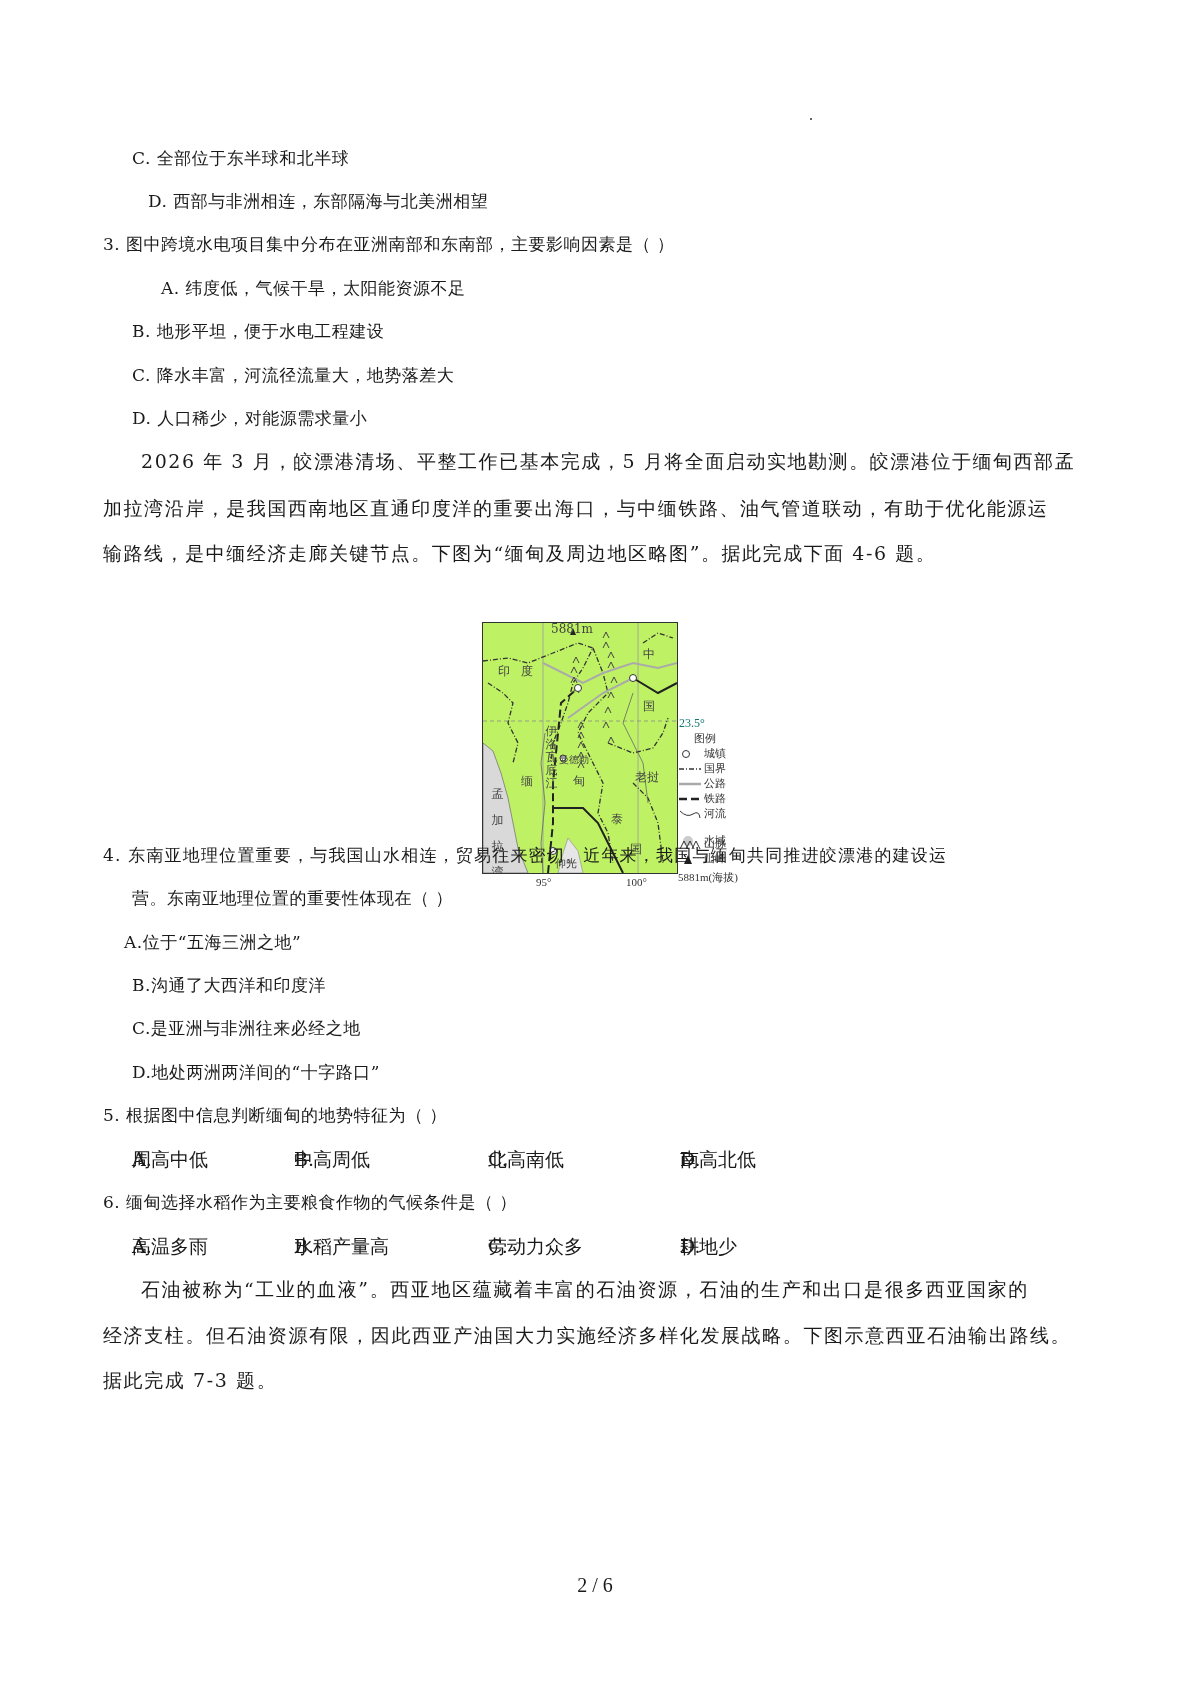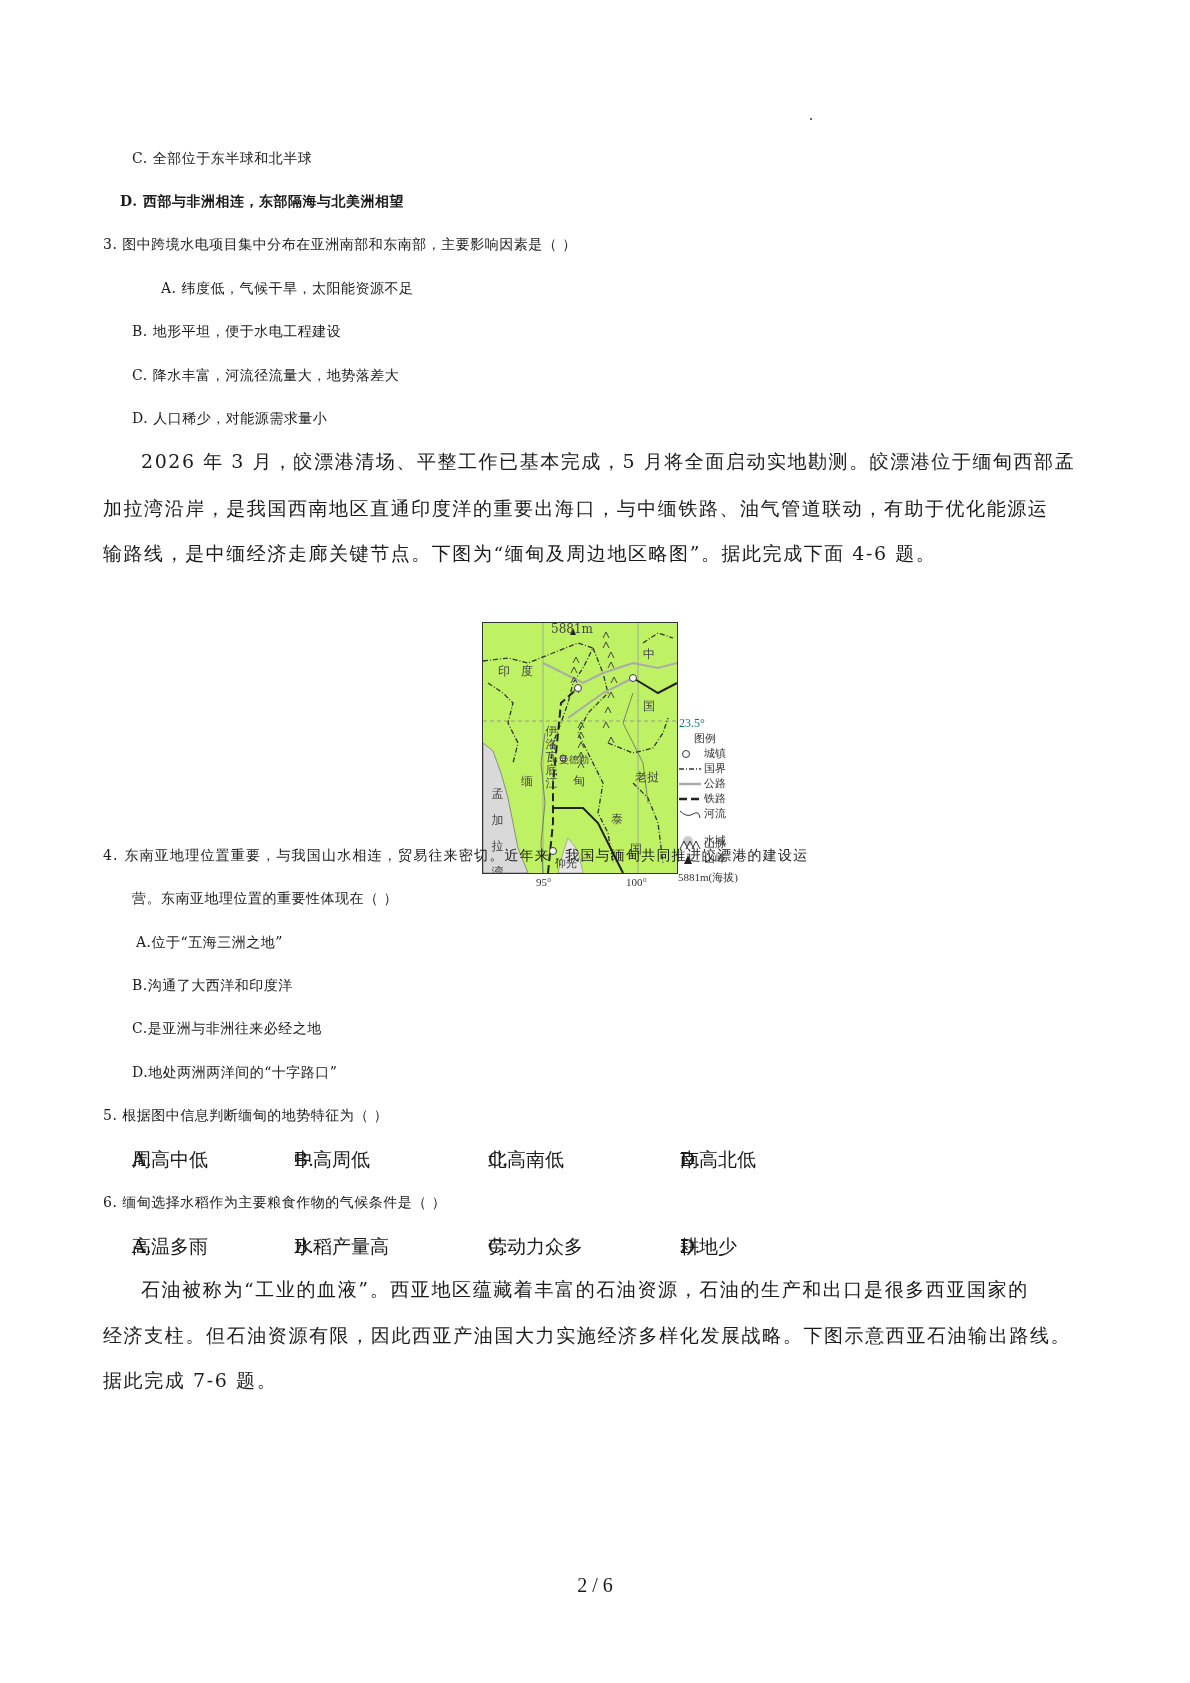--- a/index.html
+++ b/index.html
@@ -1,17 +1,17 @@
 <!DOCTYPE html>
 <html><head>
 <meta charset="utf-8">
 <style>
   html, body { margin: 0; padding: 0; background: #ffffff; }
   body { width: 1190px; height: 1683px; position: relative; overflow: hidden; color: #1a1a1a; font-family: "DejaVu Serif", "Liberation Serif", serif; }
-  .line { position: absolute; font-size: 14px; line-height: 24px; white-space: nowrap; letter-spacing: 0.5px; }
+  .line { position: absolute; font-size: 17px; line-height: 24px; white-space: nowrap; letter-spacing: 0.5px; }
   .para { position: absolute; font-size: 19px; line-height: 24px; white-space: nowrap; letter-spacing: 2.2px; }
   .opt-row { position: absolute; font-size: 19px; line-height: 24px; white-space: nowrap; }
   .opt-row span { position: absolute; top: 0; }
   .dot { position: absolute; left: 810px; top: 118px; width: 2px; height: 2px; background: #666; }
   .page-num { position: absolute; left: 0; width: 1190px; top: 1574px; text-align: center; font-size: 20px; font-family: "Liberation Serif", serif; }
 
   
   .map { position: absolute; left: 482px; top: 622px; width: 194px; height: 250px; border: 1.5px solid #333; background: #bef264; overflow: hidden; }
   .map svg { position: absolute; left: 0; top: 0; }
   .map-label { position: absolute; font-size: 12px; color: #444; font-family: "DejaVu Serif", serif; line-height: 13px; }
@@ -27,21 +27,21 @@
 </style>
 </head>
 <body>
 
 <div>
   <div class="dot"></div>
 
   <div class="line" style="left:132px; top:146px;">
     <span>C.</span>&nbsp;<span>全部位于东半球和北半球</span>
   </div>
-  <div class="line" style="left:120px; top:189px;font-weight:bold;">
+  <div class="line" style="left:148px; top:189px;">
     <span>D.</span>&nbsp;<span>西部与非洲相连，东部隔海与北美洲相望</span>
   </div>
 
   <div class="line" style="left:103px; top:232px;">3.  图中跨境水电项目集中分布在亚洲南部和东南部，主要影响因素是（   ）</div>
   <div class="line" style="left:132px; top:276px;margin-left:29px;">
     <span>A.</span>&nbsp;<span>纬度低，气候干旱，太阳能资源不足</span>
   </div>
   <div class="line" style="left:132px; top:319px;">
     <span>B.</span>&nbsp;<span>地形平坦，便于水电工程建设</span>
   </div>
@@ -176,21 +176,21 @@
       <svg class="sym" viewBox="0 0 22 12">
           <polygon points="9,2 13,11 5,11" fill="#222"></polygon>
         </svg>
       <span class="lbl">山峰</span>
     </div>
   </div>
   <div class="peak-note">5881m(海拔)</div>
 
   <div class="line" style="left:103px; top:843px; letter-spacing:1.2px;">4. 东南亚地理位置重要，与我国山水相连，贸易往来密切。近年来，我国与缅甸共同推进皎漂港的建设运</div>
   <div class="line" style="left:132px; top:886px;">营。东南亚地理位置的重要性体现在（    ）</div>
-  <div class="line" style="left:136px; top:930px;">
+  <div class="line" style="left:124px; top:930px;">
     <span>A.</span><span>位于“五海三洲之地”</span>
   </div>
   <div class="line" style="left:132px; top:973px;">
     <span>B.</span><span>沟通了大西洋和印度洋</span>
   </div>
   <div class="line" style="left:132px; top:1016px;">
     <span>C.</span><span>是亚洲与非洲往来必经之地</span>
   </div>
   <div class="line" style="left:132px; top:1060px;">
     <span>D.</span><span>地处两洲两洋间的“十字路口”</span>
@@ -231,16 +231,16 @@
         <span>劳动力众多</span>
       </span>
     <span style="left:548px;">
         <span>D.</span>
         <span>耕地少</span>
       </span>
   </div>
 
   <div class="para" style="left:141px; top:1277px; letter-spacing:1.6px;">石油被称为“工业的血液”。西亚地区蕴藏着丰富的石油资源，石油的生产和出口是很多西亚国家的</div>
   <div class="para" style="left:103px; top:1323px; letter-spacing:1.6px;">经济支柱。但石油资源有限，因此西亚产油国大力实施经济多样化发展战略。下图示意西亚石油输出路线。</div>
-  <div class="para" style="left:103px; top:1368px; letter-spacing:1.6px;">据此完成 7-6 题。</div>
+  <div class="para" style="left:103px; top:1368px; letter-spacing:1.6px;">据此完成 7-3 题。</div>
 
   <div class="page-num">2 / 6</div>
 </div>
 
 </body></html>

